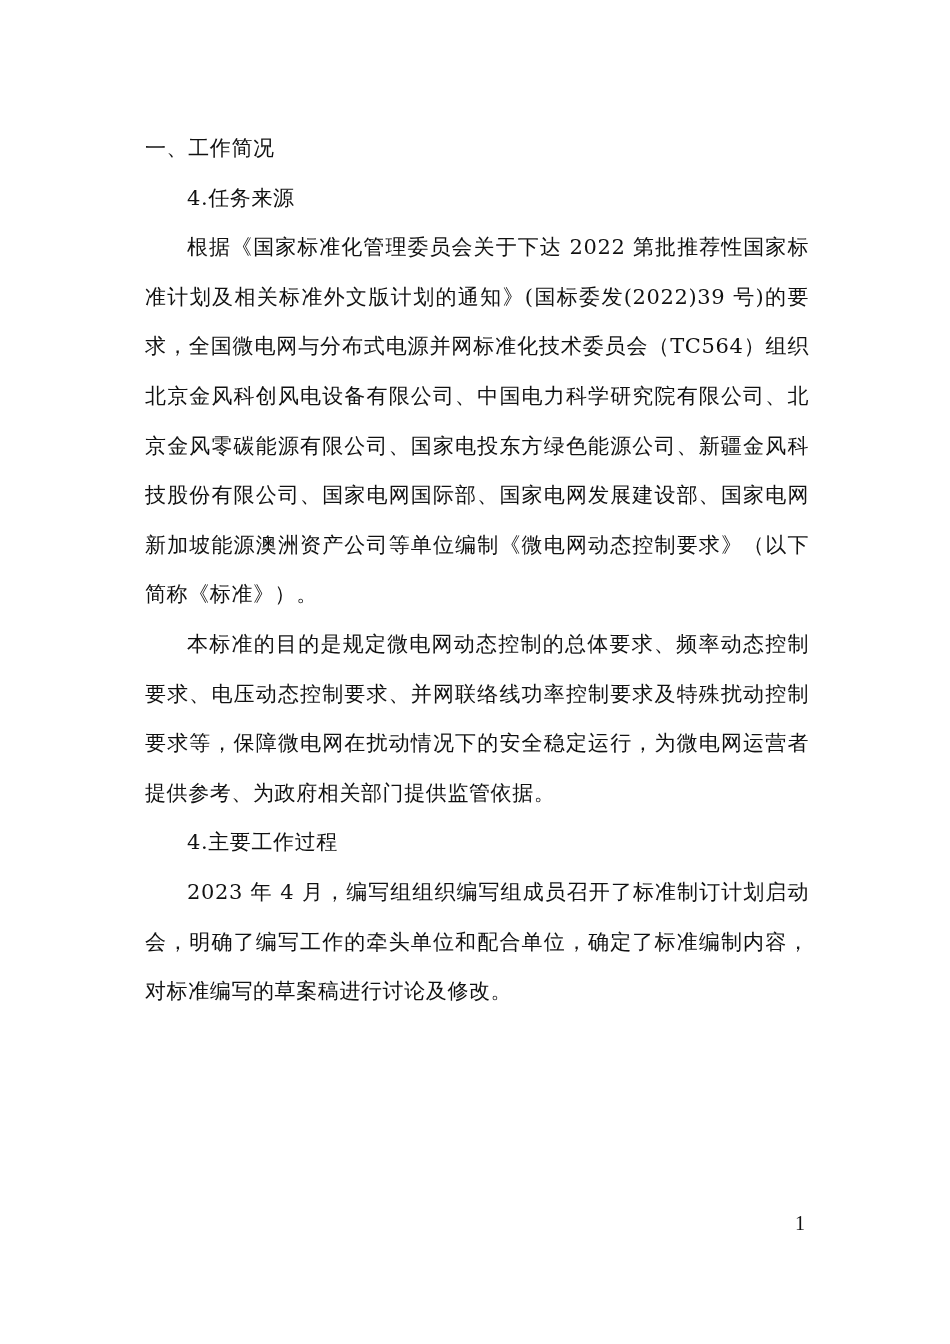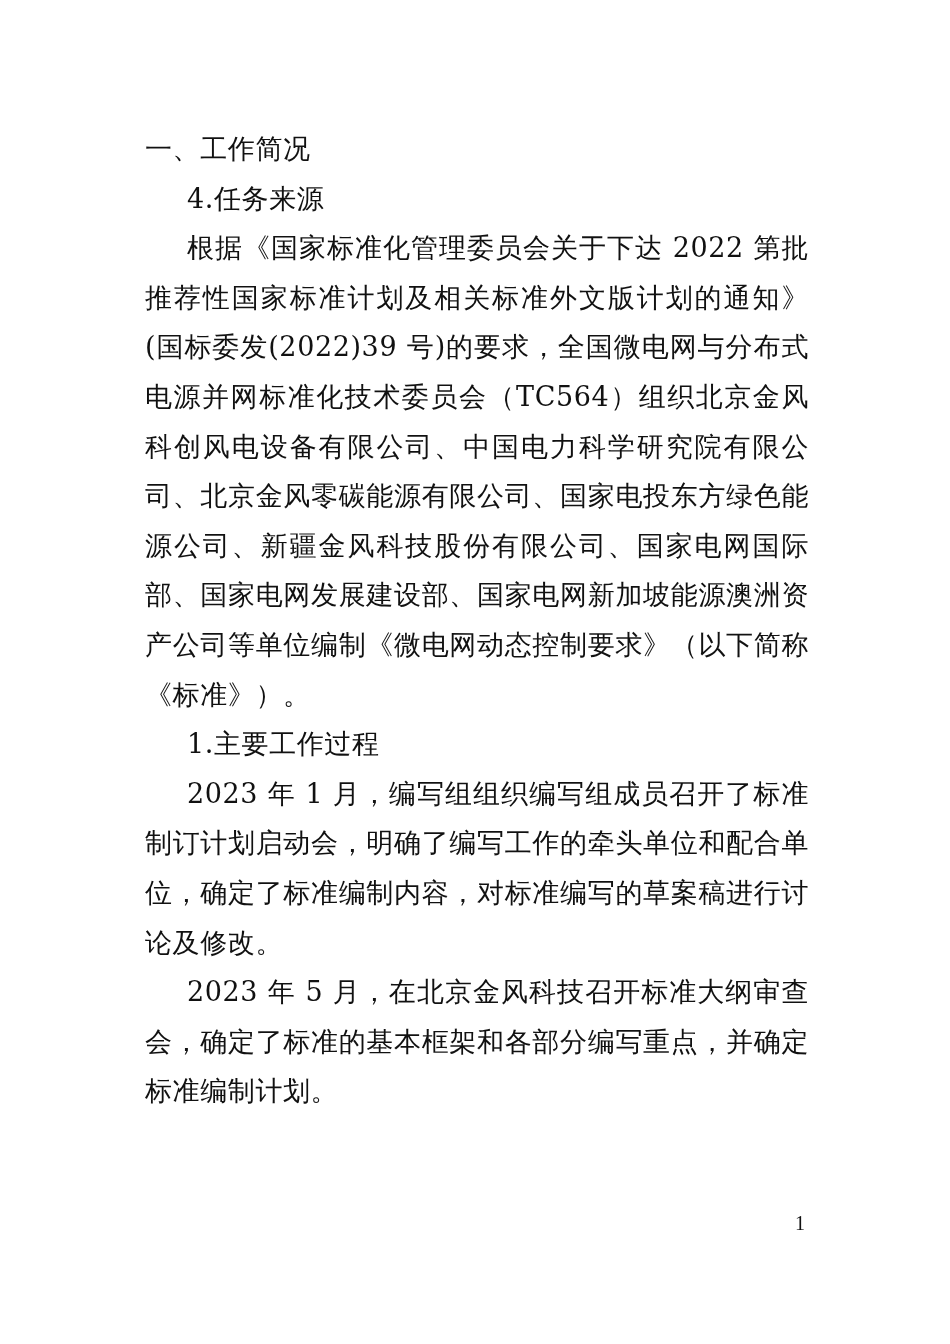--- a/index.html
+++ b/index.html
@@ -1,33 +1,33 @@
 <!DOCTYPE html>
 <html><head>
 <meta charset="utf-8">
 <style>
   html, body { margin: 0; padding: 0; background: #ffffff; }
   body { width: 950px; height: 1344px; position: relative; overflow: hidden; }
   .page {
     position: absolute; left: 145px; top: 124px; width: 664px;
     font-family: "DejaVu Serif", "Liberation Serif", serif;
-    font-size: 27px; color: #111111; line-height: 49.6px;
+    font-size: 21px; color: #111111; line-height: 49.6px;
   }
   .p { margin: 0; text-align: justify; text-align-last: left; letter-spacing: 0.6px; }
   .indent { text-indent: 42px; }
   .page-number {
     position: absolute; left: 795px; top: 1212px;
     font-family: "Liberation Serif", serif; font-size: 20px; color: #111111;
   }
 </style>
 </head>
 <body>
 
 <div class="page">
   <p class="p">一、工作简况</p>
   <p class="p indent">4.任务来源</p>
   <p class="p indent">根据《国家标准化管理委员会关于下达 2022 第批推荐性国家标准计划及相关标准外文版计划的通知》(国标委发(2022)39 号)的要求，全国微电网与分布式电源并网标准化技术委员会（TC564）组织北京金风科创风电设备有限公司、中国电力科学研究院有限公司、北京金风零碳能源有限公司、国家电投东方绿色能源公司、新疆金风科技股份有限公司、国家电网国际部、国家电网发展建设部、国家电网新加坡能源澳洲资产公司等单位编制《微电网动态控制要求》（以下简称《标准》）。</p>
-  <p class="p indent">1.主要工作过程</p>
-  <p class="p indent">2023 年 1 月，编写组组织编写组成员召开了标准制订计划启动会，明确了编写工作的牵头单位和配合单位，确定了标准编制内容，对标准编写的草案稿进行讨论及修改。</p>
-  <p class="p indent">2023 年 5 月，在北京金风科技召开标准大纲审查会，确定了标准的基本框架和各部分编写重点，并确定标准编制计划。</p>
+  <p class="p indent">本标准的目的是规定微电网动态控制的总体要求、频率动态控制要求、电压动态控制要求、并网联络线功率控制要求及特殊扰动控制要求等，保障微电网在扰动情况下的安全稳定运行，为微电网运营者提供参考、为政府相关部门提供监管依据。</p>
+  <p class="p indent">4.主要工作过程</p>
+  <p class="p indent">2023 年 4 月，编写组组织编写组成员召开了标准制订计划启动会，明确了编写工作的牵头单位和配合单位，确定了标准编制内容，对标准编写的草案稿进行讨论及修改。</p>
 </div>
 
 <div class="page-number">1</div>
 
 </body></html>

